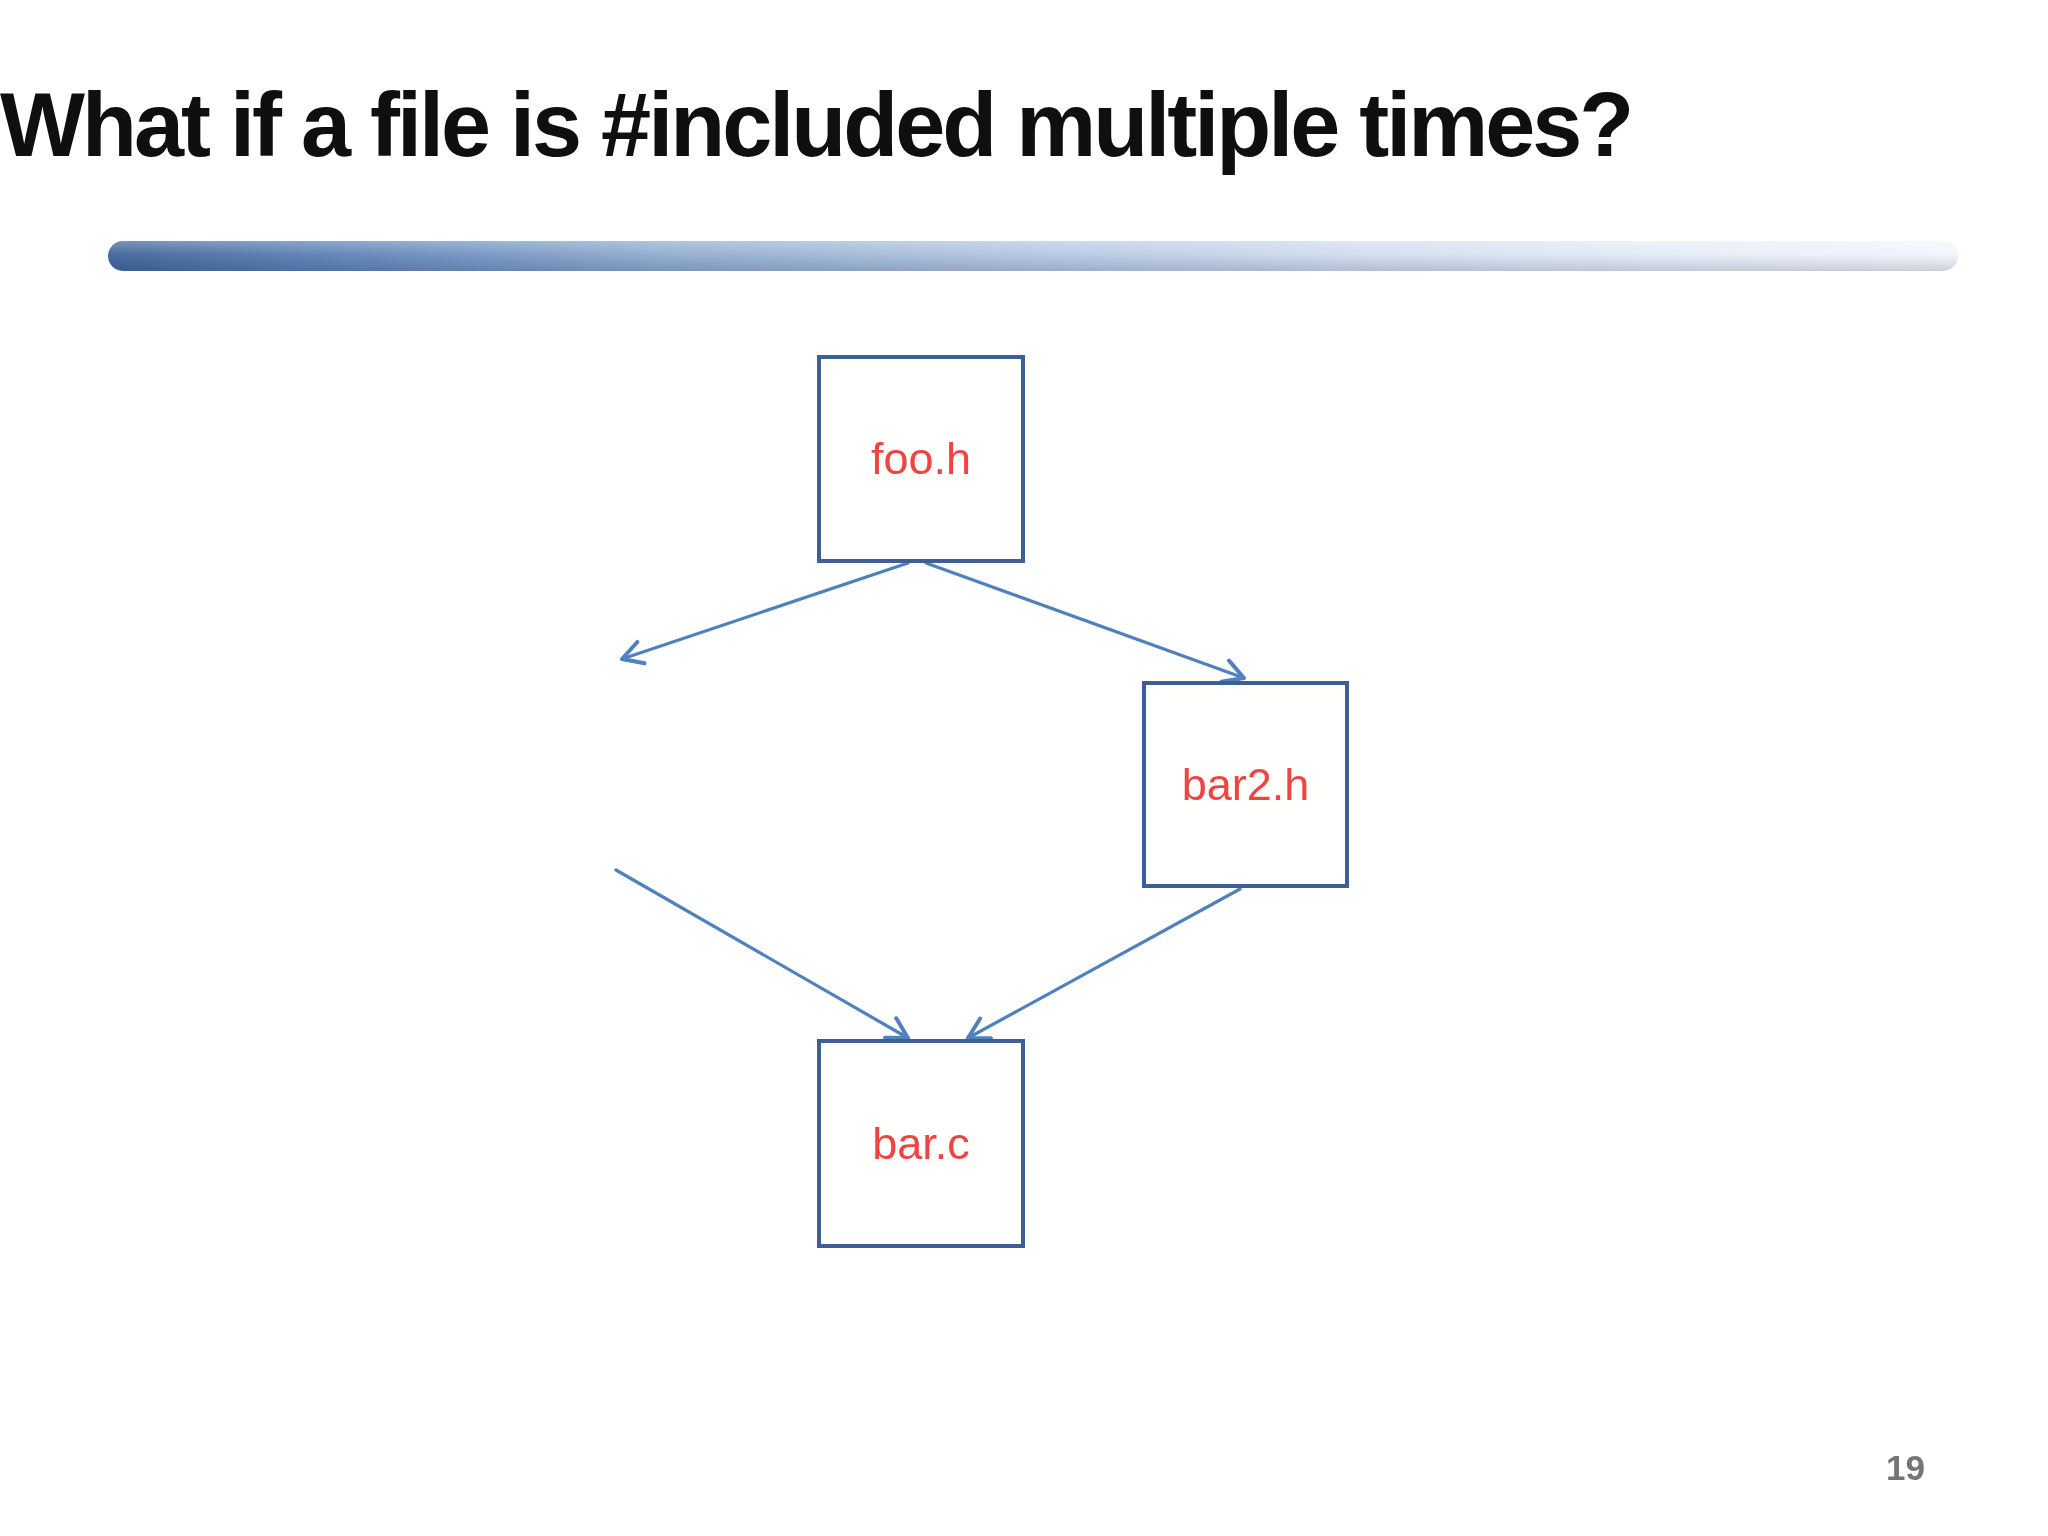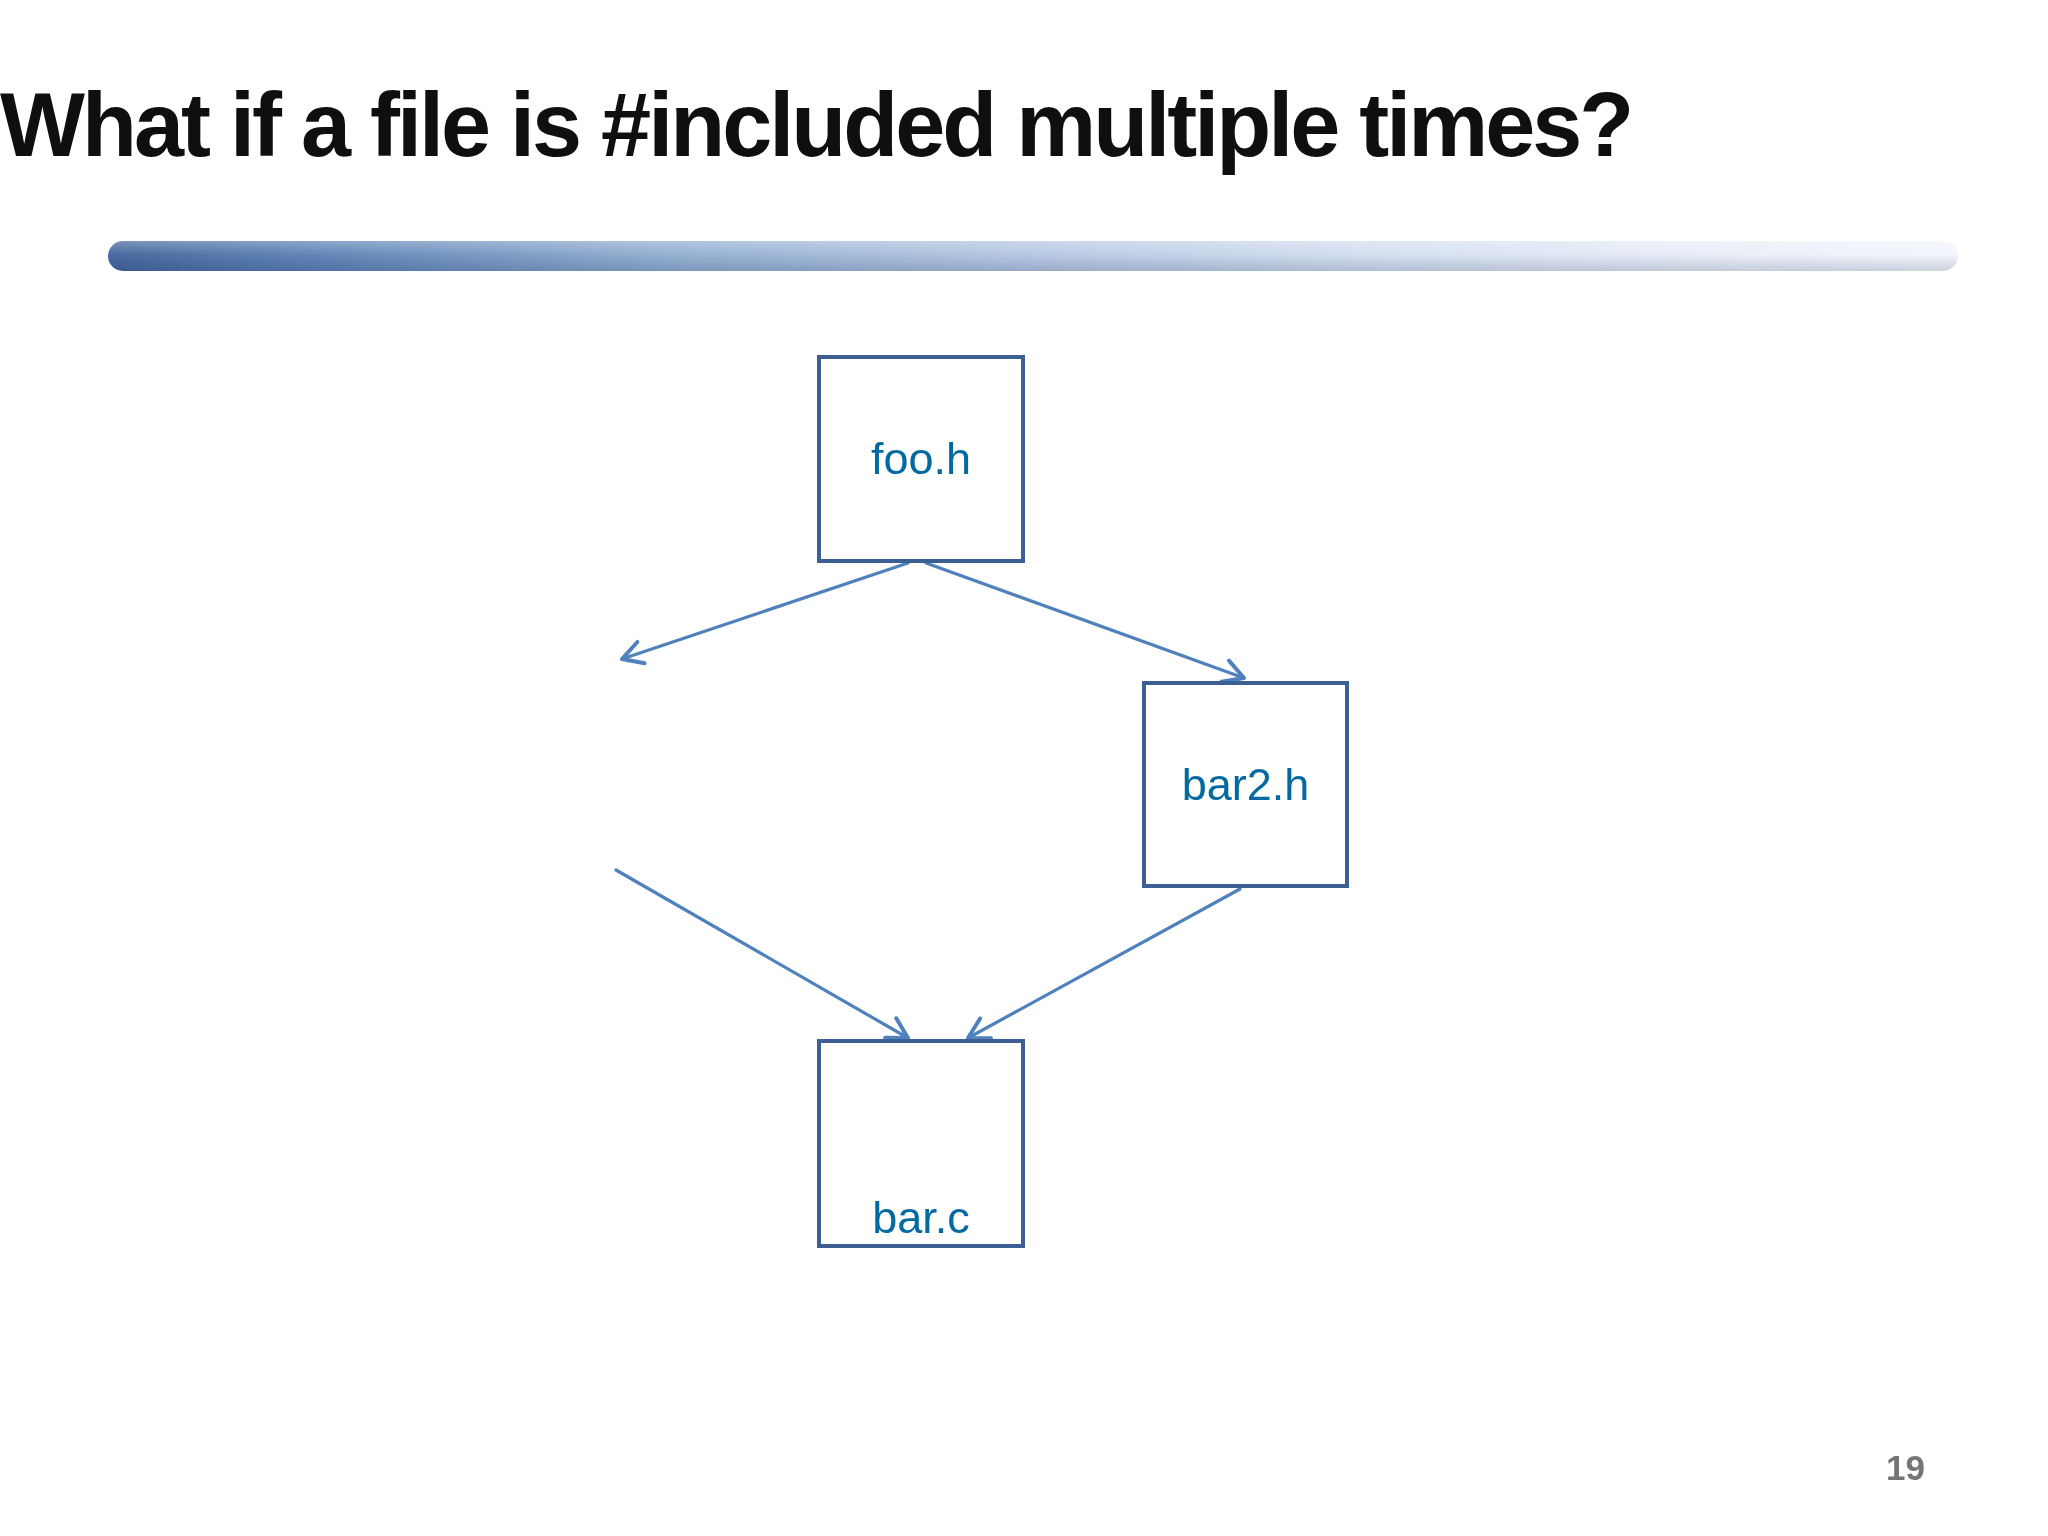--- a/index.html
+++ b/index.html
@@ -53,26 +53,26 @@
     pointer-events: none;
   }
   .node {
     position: absolute;
     border: 4px solid #3c6093;
     background: #fffffe;
     display: flex;
     align-items: center;
     justify-content: center;
     font-size: 45px;
-    color: #0369a1;
+    color: #ef4444;
   }
   .node-fooh  { left: 817px;  top: 355px;  width: 200px; height: 200px; }
   .node-bar1h { left: 511px;  top: 662px;  width: 199px; height: 199px; }
   .node-bar2h { left: 1142px; top: 681px;  width: 199px; height: 199px; }
-  .node-barc  { left: 817px;  top: 1039px; width: 200px; height: 201px; align-items: flex-end; }
+  .node-barc  { left: 817px;  top: 1039px; width: 200px; height: 201px; }
   .page-number {
     position: absolute;
     left: 1886px;
     top: 1448px;
     font-size: 35px;
     color: #757575;
     font-weight: bold;
   }
 </style>
 </head>

